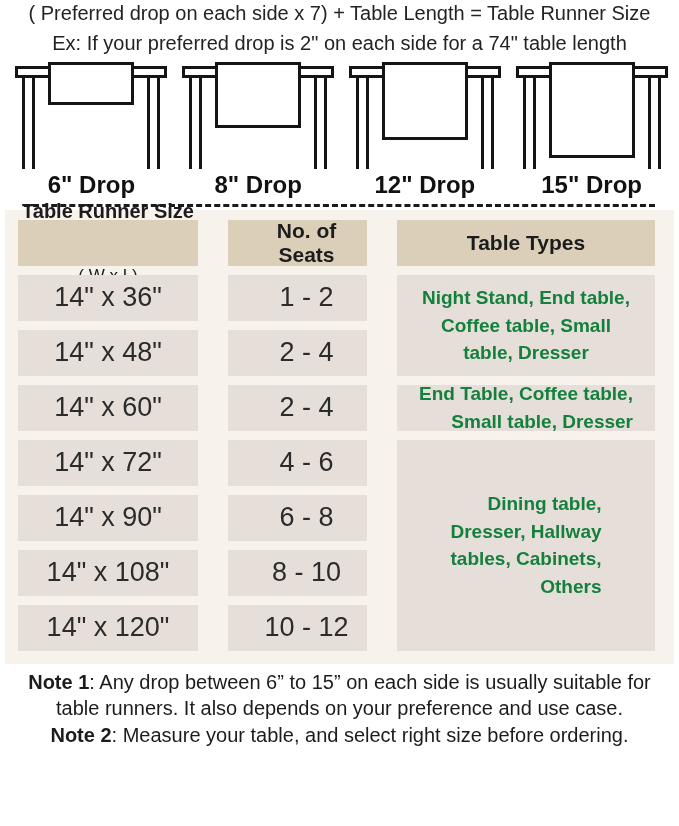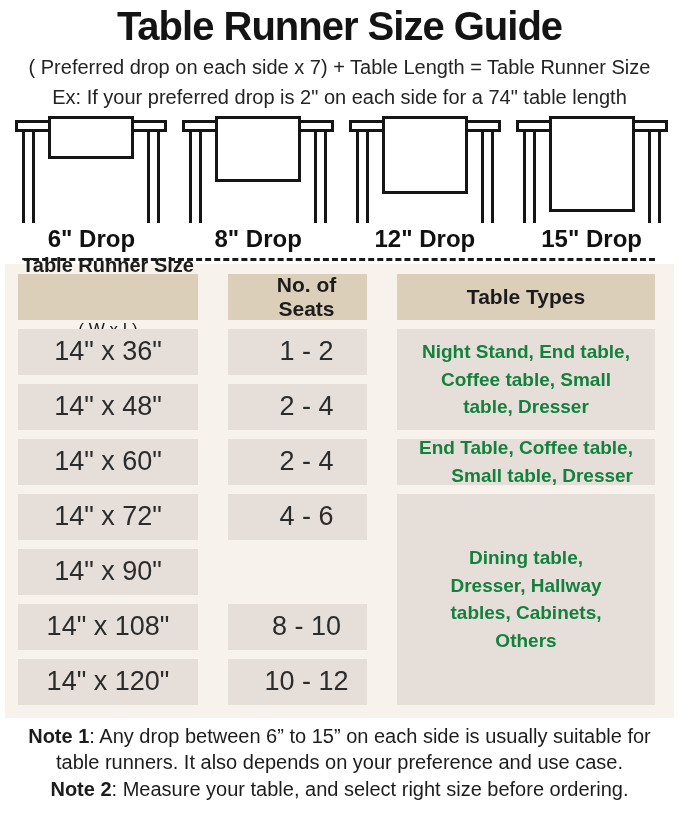--- a/index.html
+++ b/index.html
@@ -110,39 +110,38 @@
   .size-cell, .seats-cell { font-size: 27px; }
   .group {
     font-weight: bold;
     font-size: 19px;
     line-height: 1.45;
     padding: 2px 8px;
     color: #15803d;
   }
   .group1 { grid-row: 2 / 4; }
   .group2 { grid-row: 4 / 5; text-align: right; }
-  .group3 { grid-row: 5 / 9; }
+  .group3 { grid-row: 5 / 9; text-align: right; }
   .pre { white-space: pre-line; }
 
   
   .notes {
     margin-top: 5px;
     text-align: center;
     font-size: 20px;
     line-height: 1.32;
     color: #1c1c1c;
   }
   .note-label { font-weight: bold; }
 </style>
 </head>
 <body>
 
 <div class="page">
 
-  <h1 class="title">Table Runner Size Guide</h1>
   <p class="formula">( Preferred drop on each side x 7) + Table Length = Table Runner Size</p>
   <p class="example">Ex: If your preferred drop is 2" on each side for a 74" table length</p>
 
   <div class="illus-row">
 
     <div class="illu drop-6">
       <div class="figure">
         <div class="tabletop"></div>
         <div class="leg left"></div>
         <div class="leg right"></div>
@@ -201,20 +200,21 @@
       <div class="cell c1 size-cell">14" x 48"</div>
       <div class="cell c2 seats-cell">2 - 4</div>
 
       <div class="cell c1 size-cell">14" x 60"</div>
       <div class="cell c2 seats-cell">2 - 4</div>
 
       <div class="cell c1 size-cell">14" x 72"</div>
       <div class="cell c2 seats-cell">4 - 6</div>
 
       <div class="cell c1 size-cell">14" x 90"</div>
+      <div class="cell c2 seats-cell">6 - 8</div>
 
       <div class="cell c1 size-cell">14" x 108"</div>
       <div class="cell c2 seats-cell">8 - 10</div>
 
       <div class="cell c1 size-cell">14" x 120"</div>
       <div class="cell c2 seats-cell">10 - 12</div>
 
       <div class="cell c3 group group1 pre">Night Stand, End table,
 Coffee table, Small
 table, Dresser</div>

